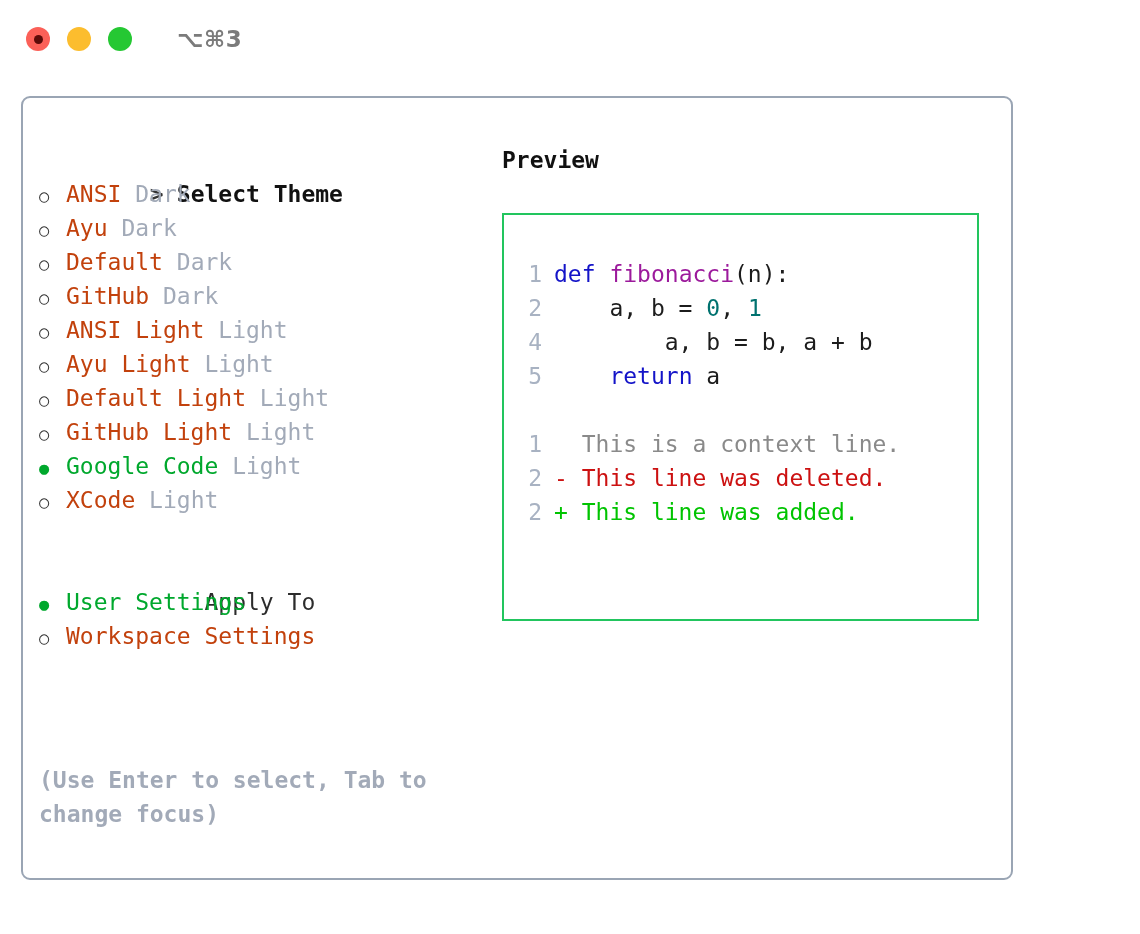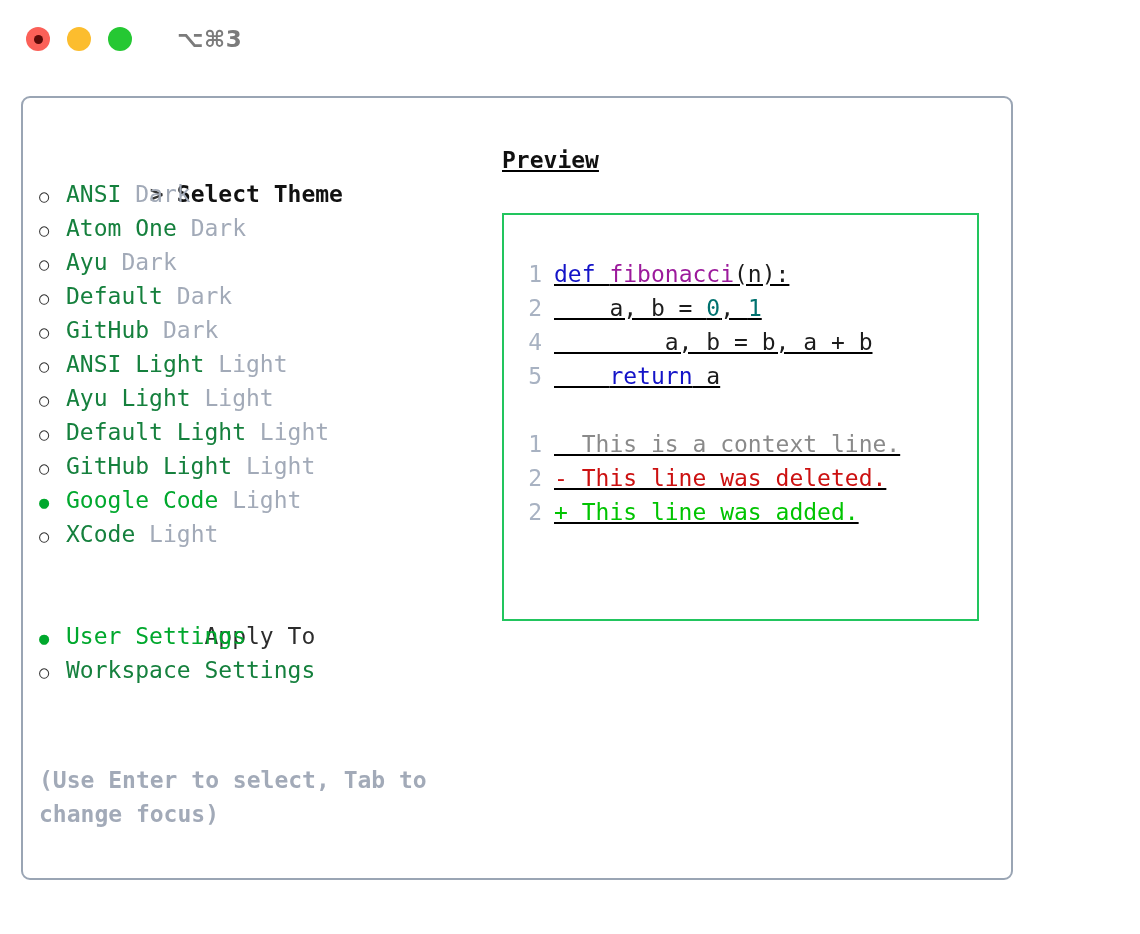--- a/index.html
+++ b/index.html
@@ -97,21 +97,21 @@
   .marker.hollow::before { content: "\25CB"; font-size: 17px; }
   .marker.filled::before { content: "\25CF"; font-size: 17px; color: #00a82d; }
   .marker.caret::before  { content: ">"; font-size: 23px; font-weight: bold; }
   .marker.blank::before  { content: " "; }
 
   .section-title {
     font-weight: bold;
     color: #111111;
     font-size: 23px;
   }
-  .item-label   { color: #15803d; }
+  .item-label   { color: #c2410c; }
   .item-label.selected { color: #00a82d; }
   .item-variant { color: #a2aab8; }
   .plain-label  { color: #2c2c2c; }
 
   #apply-to-block { margin-top: 34px; }
 
   #hint-text {
     position: absolute;
     left: 16px;
     top: 665px;
@@ -121,21 +121,20 @@
     color: #a2aab8;
     font-weight: bold;
   }
 
   
   #preview-column {
     position: absolute;
     left: 479px;
     top: 45px;
     width: 490px;
-    text-decoration: underline;
   }
   #preview-title {
     font-size: 23px;
     font-weight: bold;
     color: #111111;
     line-height: 34px;
   }
   #preview-box {
     margin-top: 36px;
     width: 477px;
@@ -181,21 +180,20 @@
   <div id="main-frame">
 
     <div id="theme-column">
 
       <div class="row">
         <span class="marker caret"></span><span class="section-title">Select Theme</span>
       </div>
 
       <div id="theme-items">
           <div class="row"><span class="marker hollow"></span><span class="item-label">ANSI</span><span class="item-variant"> Dark</span></div>
-          <div class="row"><span class="marker hollow"></span><span class="item-label">Atom One</span><span class="item-variant"> Dark</span></div>
           <div class="row"><span class="marker hollow"></span><span class="item-label">Ayu</span><span class="item-variant"> Dark</span></div>
           <div class="row"><span class="marker hollow"></span><span class="item-label">Default</span><span class="item-variant"> Dark</span></div>
           <div class="row"><span class="marker hollow"></span><span class="item-label">GitHub</span><span class="item-variant"> Dark</span></div>
           <div class="row"><span class="marker hollow"></span><span class="item-label">ANSI Light</span><span class="item-variant"> Light</span></div>
           <div class="row"><span class="marker hollow"></span><span class="item-label">Ayu Light</span><span class="item-variant"> Light</span></div>
           <div class="row"><span class="marker hollow"></span><span class="item-label">Default Light</span><span class="item-variant"> Light</span></div>
           <div class="row"><span class="marker hollow"></span><span class="item-label">GitHub Light</span><span class="item-variant"> Light</span></div>
           <div class="row"><span class="marker filled"></span><span class="item-label selected">Google Code</span><span class="item-variant"> Light</span></div>
           <div class="row"><span class="marker hollow"></span><span class="item-label">XCode</span><span class="item-variant"> Light</span></div>
         </div>

